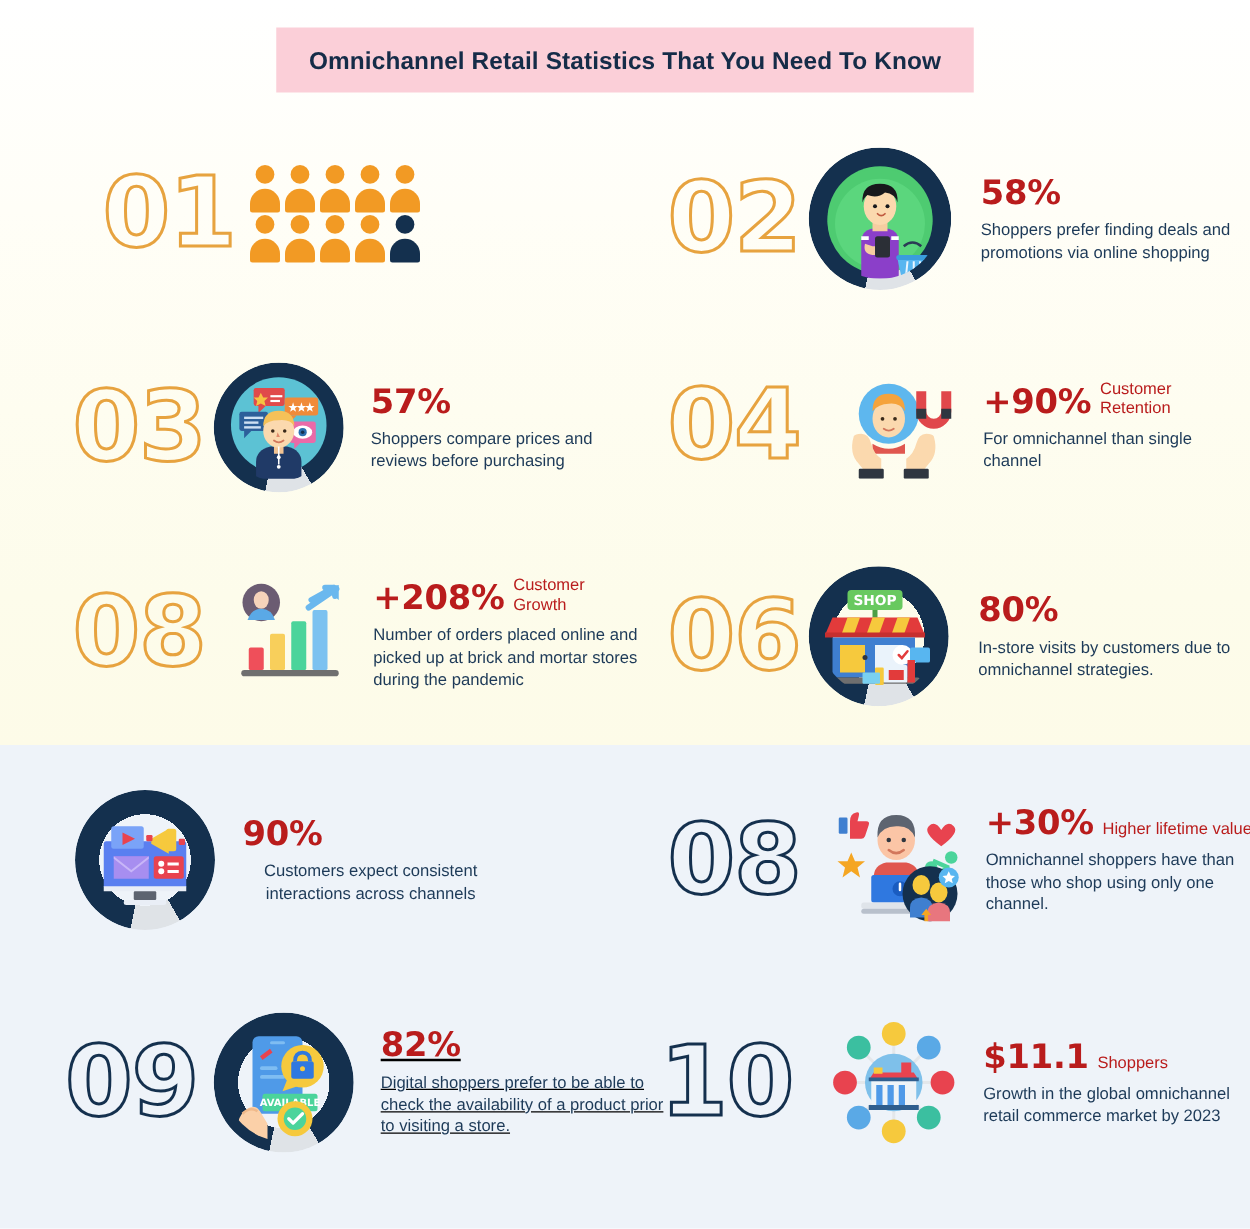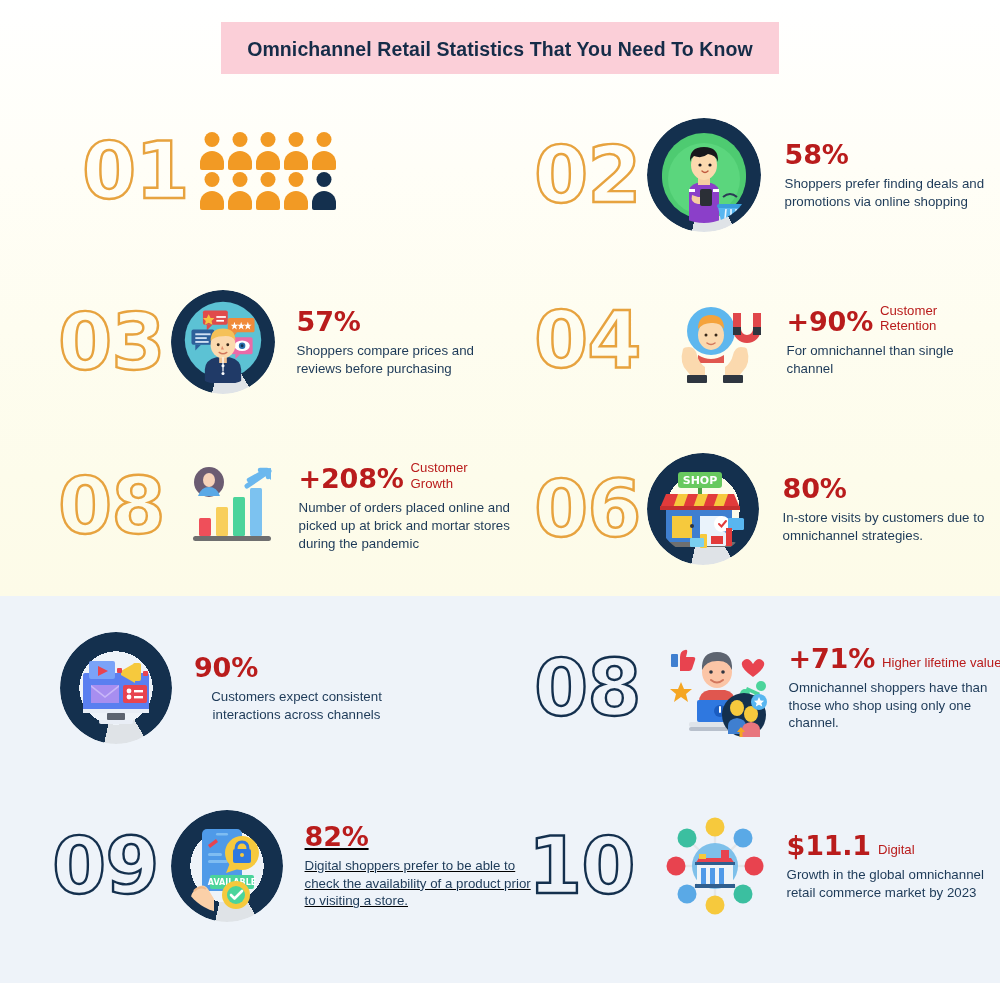--- a/index.html
+++ b/index.html
@@ -429,21 +429,21 @@
         <path d="M61 96 V88 q0 -7 9 -8 q9 1 9 8 v8 z" fill="#3f7fd0"></path>
         <ellipse cx="84" cy="76" rx="7" ry="8" fill="#f6c93d"></ellipse>
         <path d="M75 99 V92 q0 -7 9 -8 q9 1 9 8 v7 z" fill="#e8767e"></path>
         <path d="M70 94 l4 -5 4 5 h-2.5 v5 h-3 v-5 z" fill="#f5a623"></path>
         <circle cx="92" cy="64" r="8" fill="#58b6f0"></circle>
         <polygon points="92,59 93.6,62.4 97,62.8 94.4,65.2 95.2,68.6 92,66.8 88.8,68.6 89.6,65.2 87,62.8 90.4,62.4" fill="#fff"></polygon>
       </svg>
     </div>
     <div class="txt" style="margin-left:18px; width:215px;">
       <div class="big">
-        <span>+71%</span>
+        <span>+30%</span>
         <span class="sub">Higher lifetime value</span>
       </div>
       <div class="desc">Omnichannel shoppers have than those who shop using only one channel.</div>
     </div>
   </div>
 
   <div class="stat" style="left:52px; top:810px;">
     <div class="num navy">09</div>
     <div class="art ring" style="margin-left:12px; width:112px; height:112px;">
       <div class="inner" style="align-items:center;">
@@ -513,19 +513,19 @@
             <rect x="58" y="56" width="5" height="18"></rect>
           </g>
         <rect x="34" y="50" width="40" height="3" fill="#2f5e8e"></rect>
         <rect x="34" y="72" width="40" height="4" fill="#2f5e8e"></rect>
         <rect x="38" y="42" width="7" height="5" fill="#f6c93d"></rect>
       </svg>
     </div>
     <div class="txt" style="margin-left:18px; width:215px;">
       <div class="big">
         <span>$11.1</span>
-        <span class="sub">Digital</span>
+        <span class="sub">Shoppers</span>
       </div>
       <div class="desc">Growth in the global omnichannel retail commerce market by 2023</div>
     </div>
   </div>
 
 </div>
 
 </body></html>

